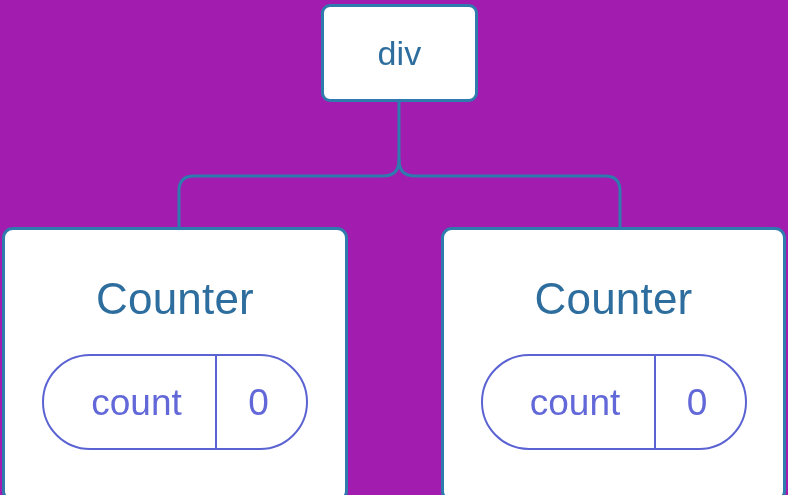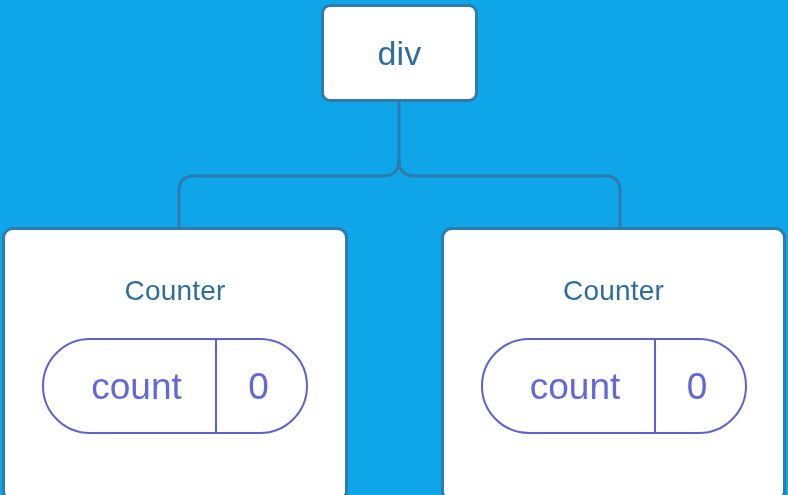--- a/index.html
+++ b/index.html
@@ -10,21 +10,21 @@
     width: 788px;
     height: 495px;
     background: #4c6670;
     font-family: "Liberation Sans", sans-serif;
     overflow: hidden;
   }
   #canvas {
     position: relative;
     width: 788px;
     height: 495px;
-    background: #0ea5e9;
+    background: #a21caf;
   }
 
   
   #edges {
     position: absolute;
     left: 0;
     top: 0;
     width: 788px;
     height: 495px;
     pointer-events: none;
@@ -70,21 +70,21 @@
     width: 346px;
   }
 
   .node-child-right {
     left: 441px;
     width: 345px;
   }
 
   .node-label-child {
     color: #2d6e9e;
-    font-size: 28px;
+    font-size: 44px;
     line-height: 1;
     margin-top: 47px;
     letter-spacing: 0.2px;
   }
 
   
   .state-pill {
     margin-top: 33px;
     height: 96px;
     width: 266px;

